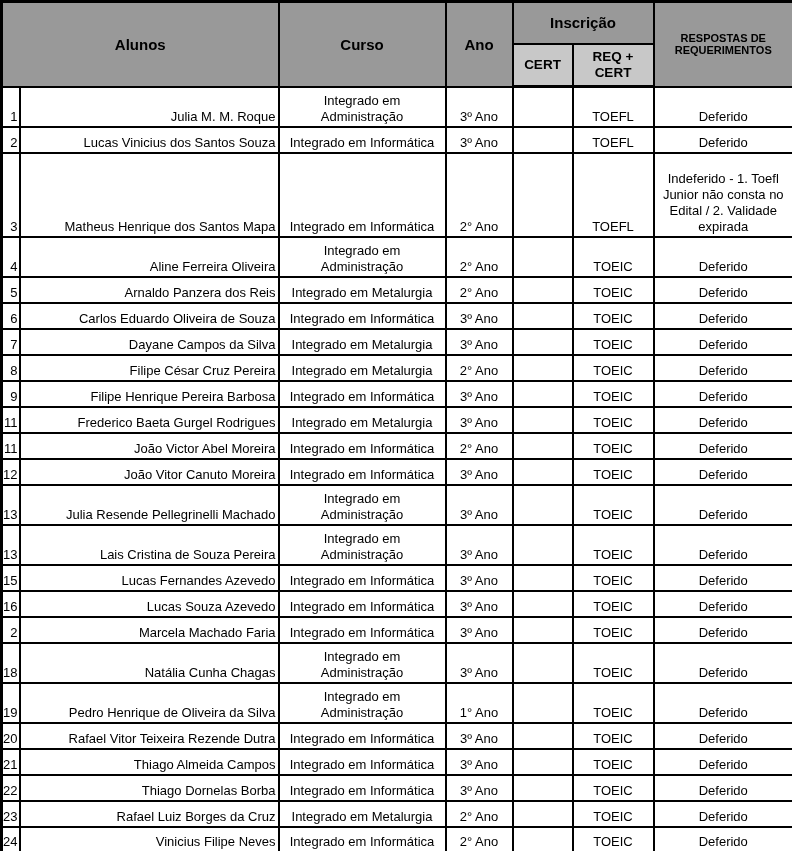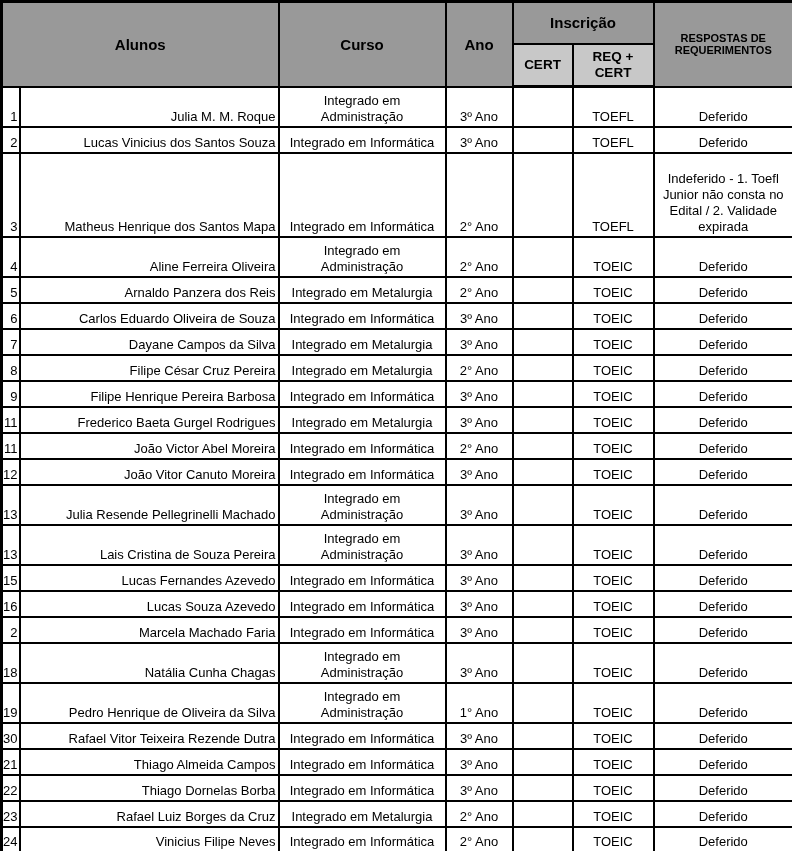--- a/index.html
+++ b/index.html
@@ -253,21 +253,21 @@
         <tr>
     <td class="c-num">19</td>
     <td class="c-name">Pedro Henrique de Oliveira da Silva</td>
     <td class="c-course">Integrado em Administração</td>
     <td class="c-year">1° Ano</td>
     <td class="c-prova"></td>
     <td class="c-req">TOEIC</td>
     <td class="c-resp">Deferido</td>
   </tr>
         <tr>
-    <td class="c-num">30</td>
+    <td class="c-num">20</td>
     <td class="c-name">Rafael Vitor Teixeira Rezende Dutra</td>
     <td class="c-course">Integrado em Informática</td>
     <td class="c-year">3º Ano</td>
     <td class="c-prova"></td>
     <td class="c-req">TOEIC</td>
     <td class="c-resp">Deferido</td>
   </tr>
         <tr>
     <td class="c-num">21</td>
     <td class="c-name">Thiago Almeida Campos</td>

